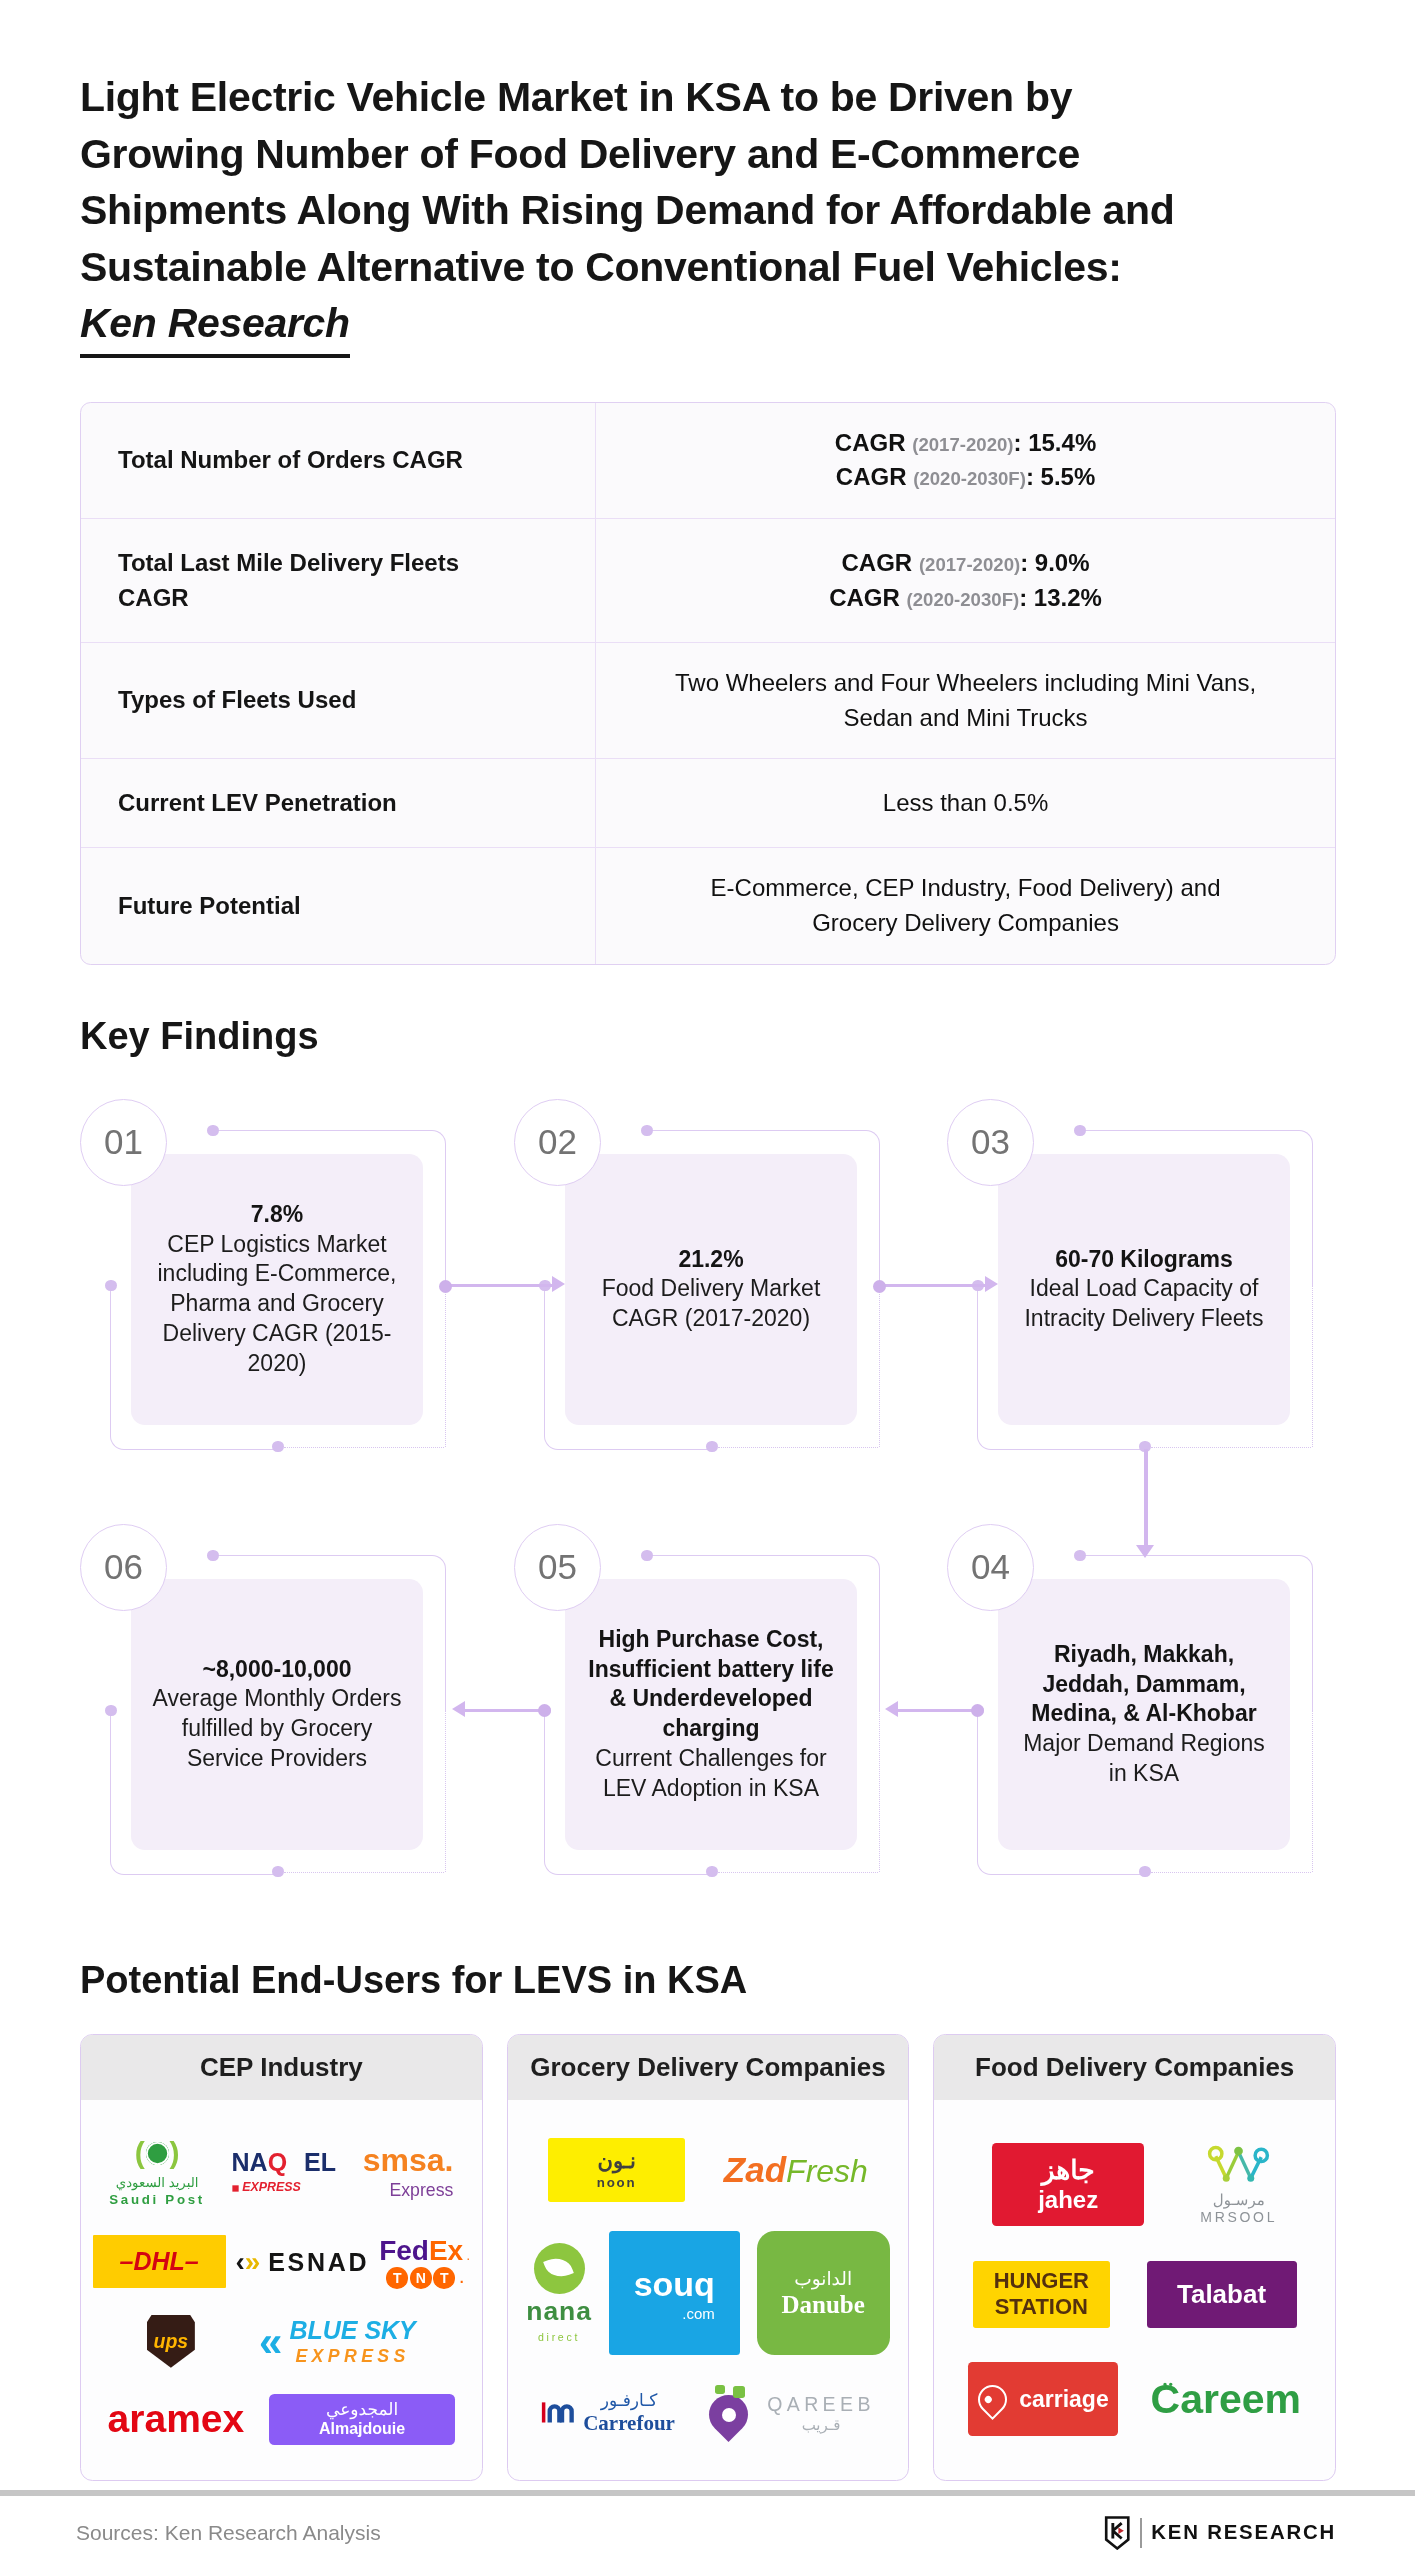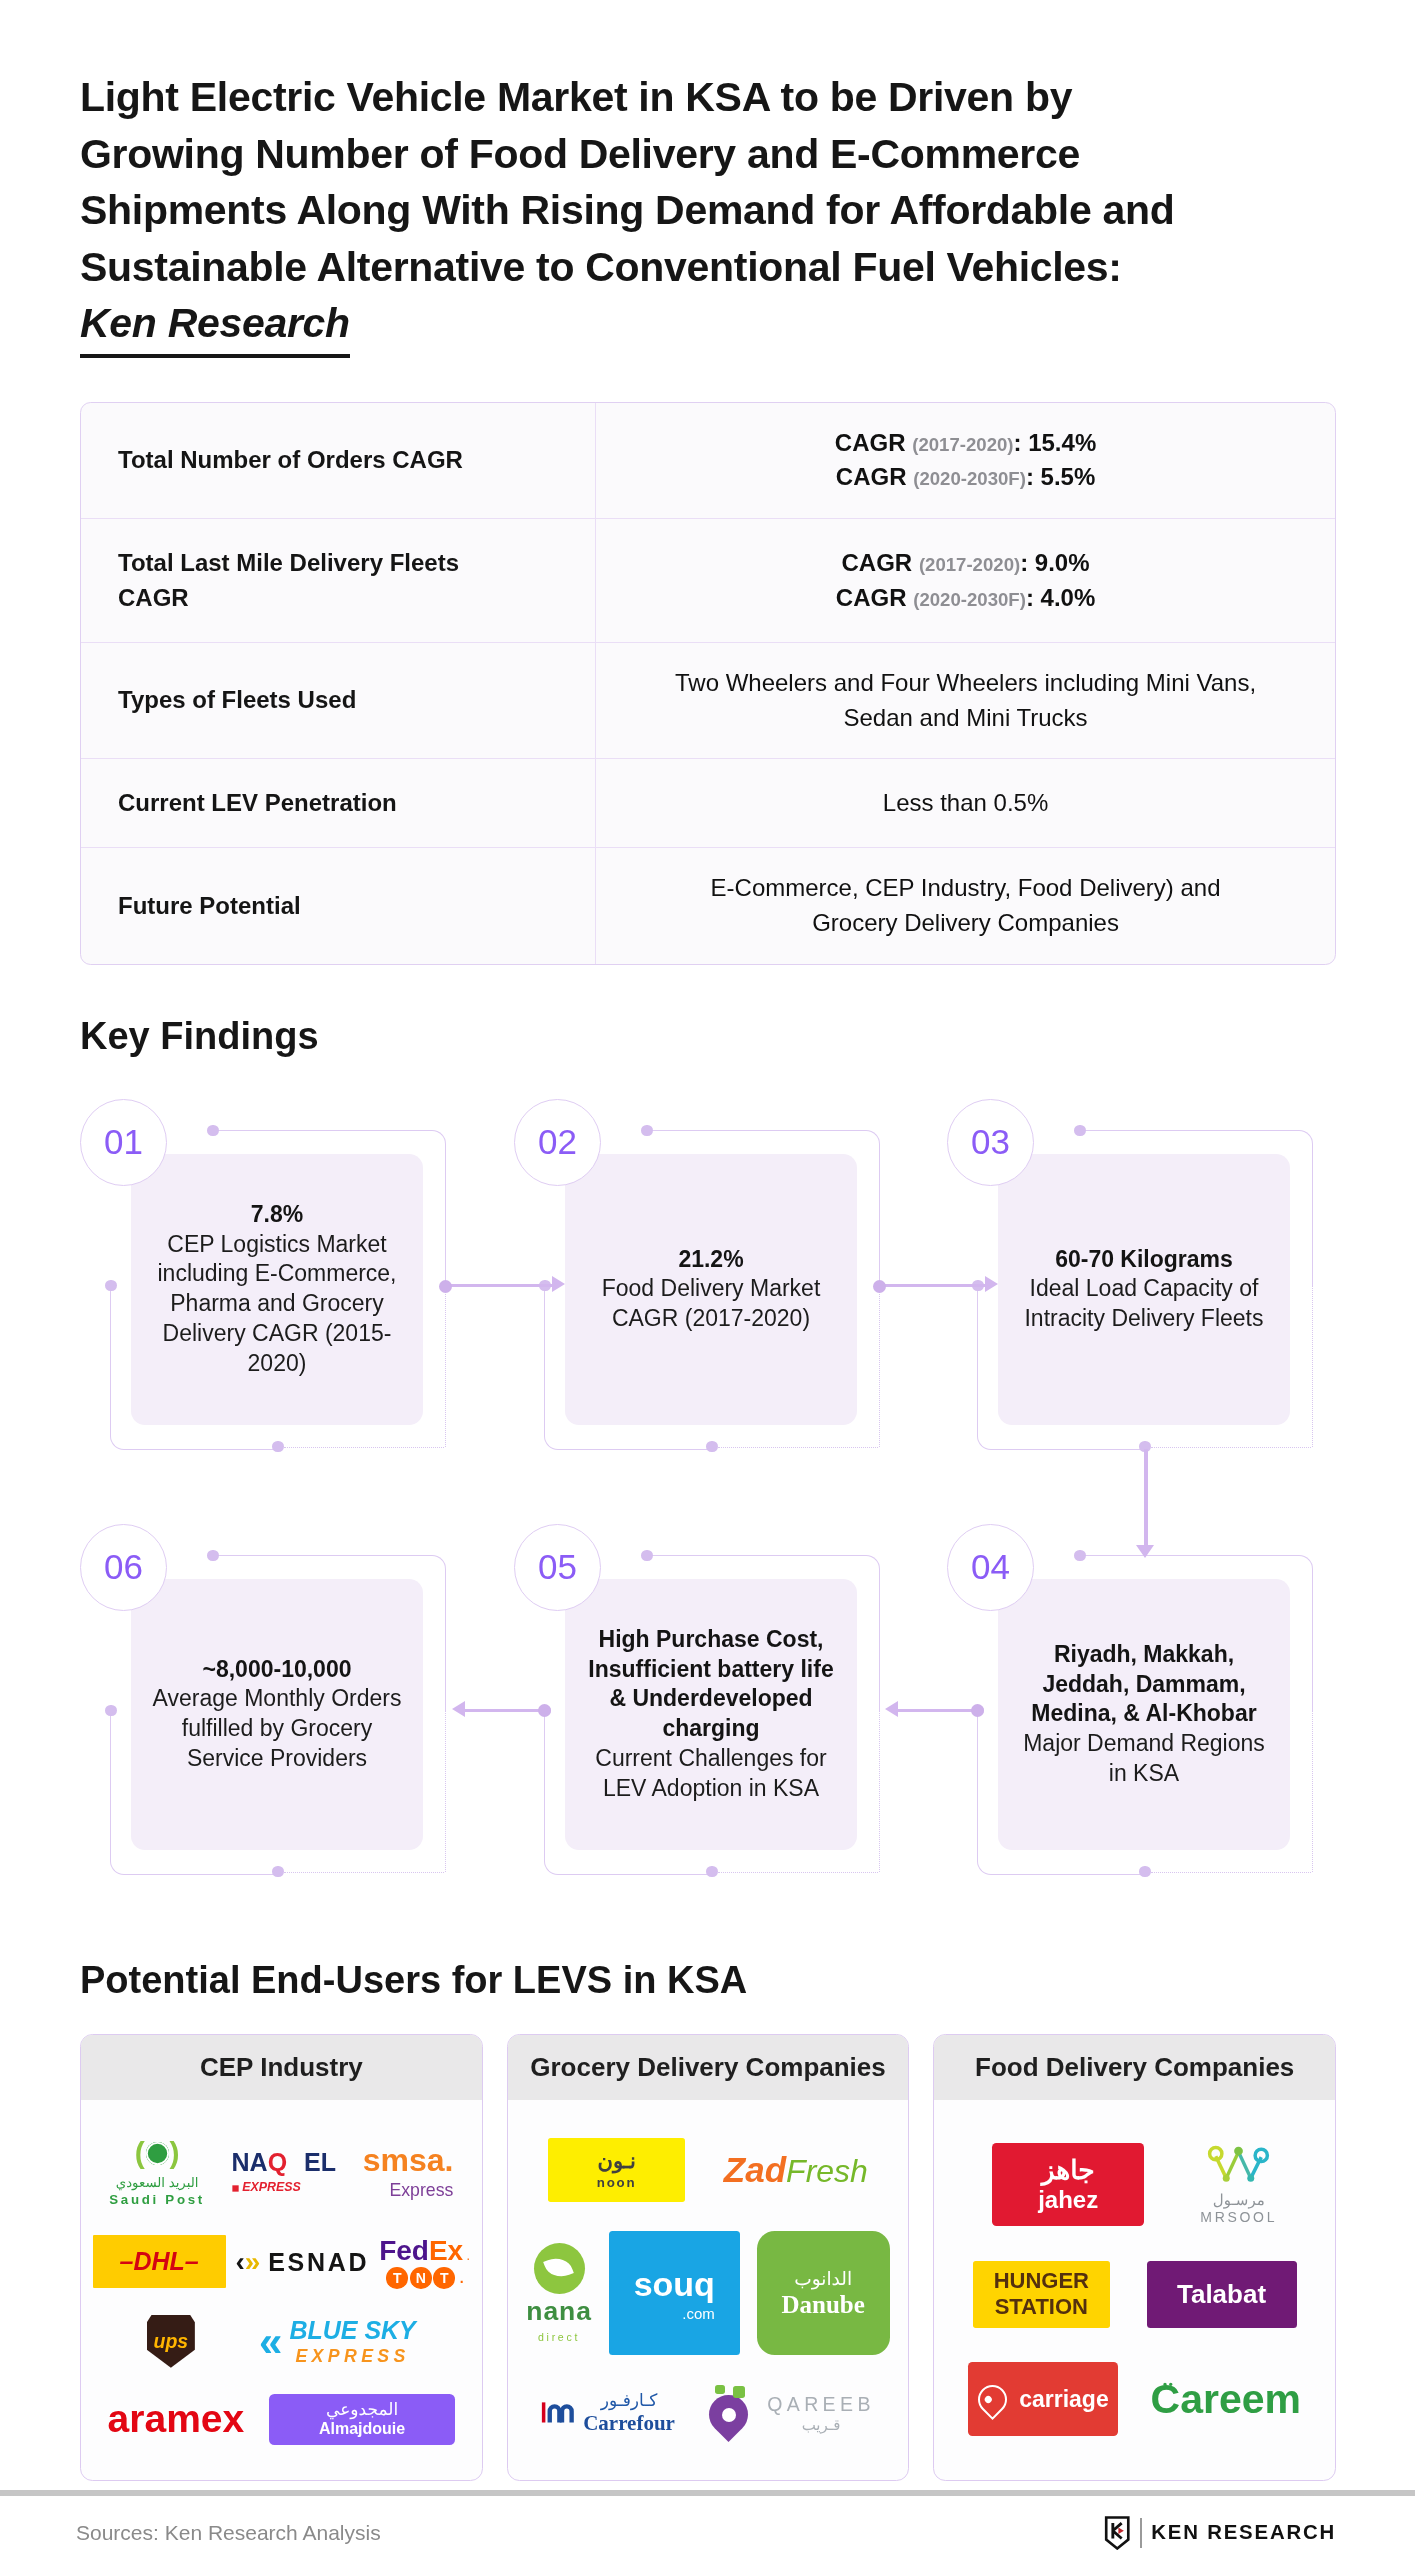--- a/index.html
+++ b/index.html
@@ -24,21 +24,21 @@
   .v-line .m{color:#8e8e93;font-size:18.6px;font-weight:600;}
 
   
   .section-h{margin:50px 0 0;font-size:38px;font-weight:700;color:#161616;}
   .eu-h{margin-top:53px;}
 
   
   .kf{position:relative;margin-top:41px;height:807px;}
   .kf-cell{position:absolute;width:389px;height:416px;}
   .kf-circle{position:absolute;left:0;top:0;width:85px;height:85px;border:1.8px solid #dfcdf3;border-radius:50%;
-             background:#fff;display:flex;align-items:center;justify-content:center;font-size:35px;color:#8b5cf6;z-index:2;}
+             background:#fff;display:flex;align-items:center;justify-content:center;font-size:35px;color:#737373;z-index:2;}
   .kf-box{position:absolute;left:51px;top:55px;width:292px;height:271px;background:#f4eef9;border-radius:14px;
           display:flex;flex-direction:column;justify-content:center;box-sizing:border-box;padding:14px 19.5px;
           text-align:center;font-size:23px;line-height:1.3;z-index:1;}
   .kf-head{font-weight:700;color:#141414;}
   .kf-desc{font-weight:400;color:#1c1c1c;}
   .f-tr{position:absolute;left:133px;top:31px;width:232px;height:156px;border-top:1.8px solid #ddcbf2;
         border-right:1.8px solid #ddcbf2;border-top-right-radius:14px;}
   .f-rdot{position:absolute;left:365px;top:187px;height:161px;border-left:1.8px dotted #d8c6ef;}
   .f-bl{position:absolute;left:30px;top:187px;width:168px;height:163px;border-left:1.8px solid #ddcbf2;
         border-bottom:1.8px solid #ddcbf2;border-bottom-left-radius:14px;}
@@ -122,21 +122,21 @@
             <div class="v-line"><span class="b">CAGR </span><span class="m">(2017-2020)</span><span class="b">: 15.4%</span></div>
             <div class="v-line"><span class="b">CAGR </span><span class="m">(2020-2030F)</span><span class="b">: 5.5%</span></div>
           </div>
         </div>
         <div class="t-row">
           <div class="t-label">
             <span>Total Last Mile Delivery Fleets CAGR</span>
           </div>
           <div class="t-value">
             <div class="v-line"><span class="b">CAGR </span><span class="m">(2017-2020)</span><span class="b">: 9.0%</span></div>
-            <div class="v-line"><span class="b">CAGR </span><span class="m">(2020-2030F)</span><span class="b">: 4.0%</span></div>
+            <div class="v-line"><span class="b">CAGR </span><span class="m">(2020-2030F)</span><span class="b">: 13.2%</span></div>
           </div>
         </div>
         <div class="t-row">
           <div class="t-label">
             <span>Types of Fleets Used</span>
           </div>
           <div class="t-value">
             <div class="v-line"><span>Two Wheelers and Four Wheelers including Mini Vans, Sedan and Mini Trucks</span></div>
           </div>
         </div>

